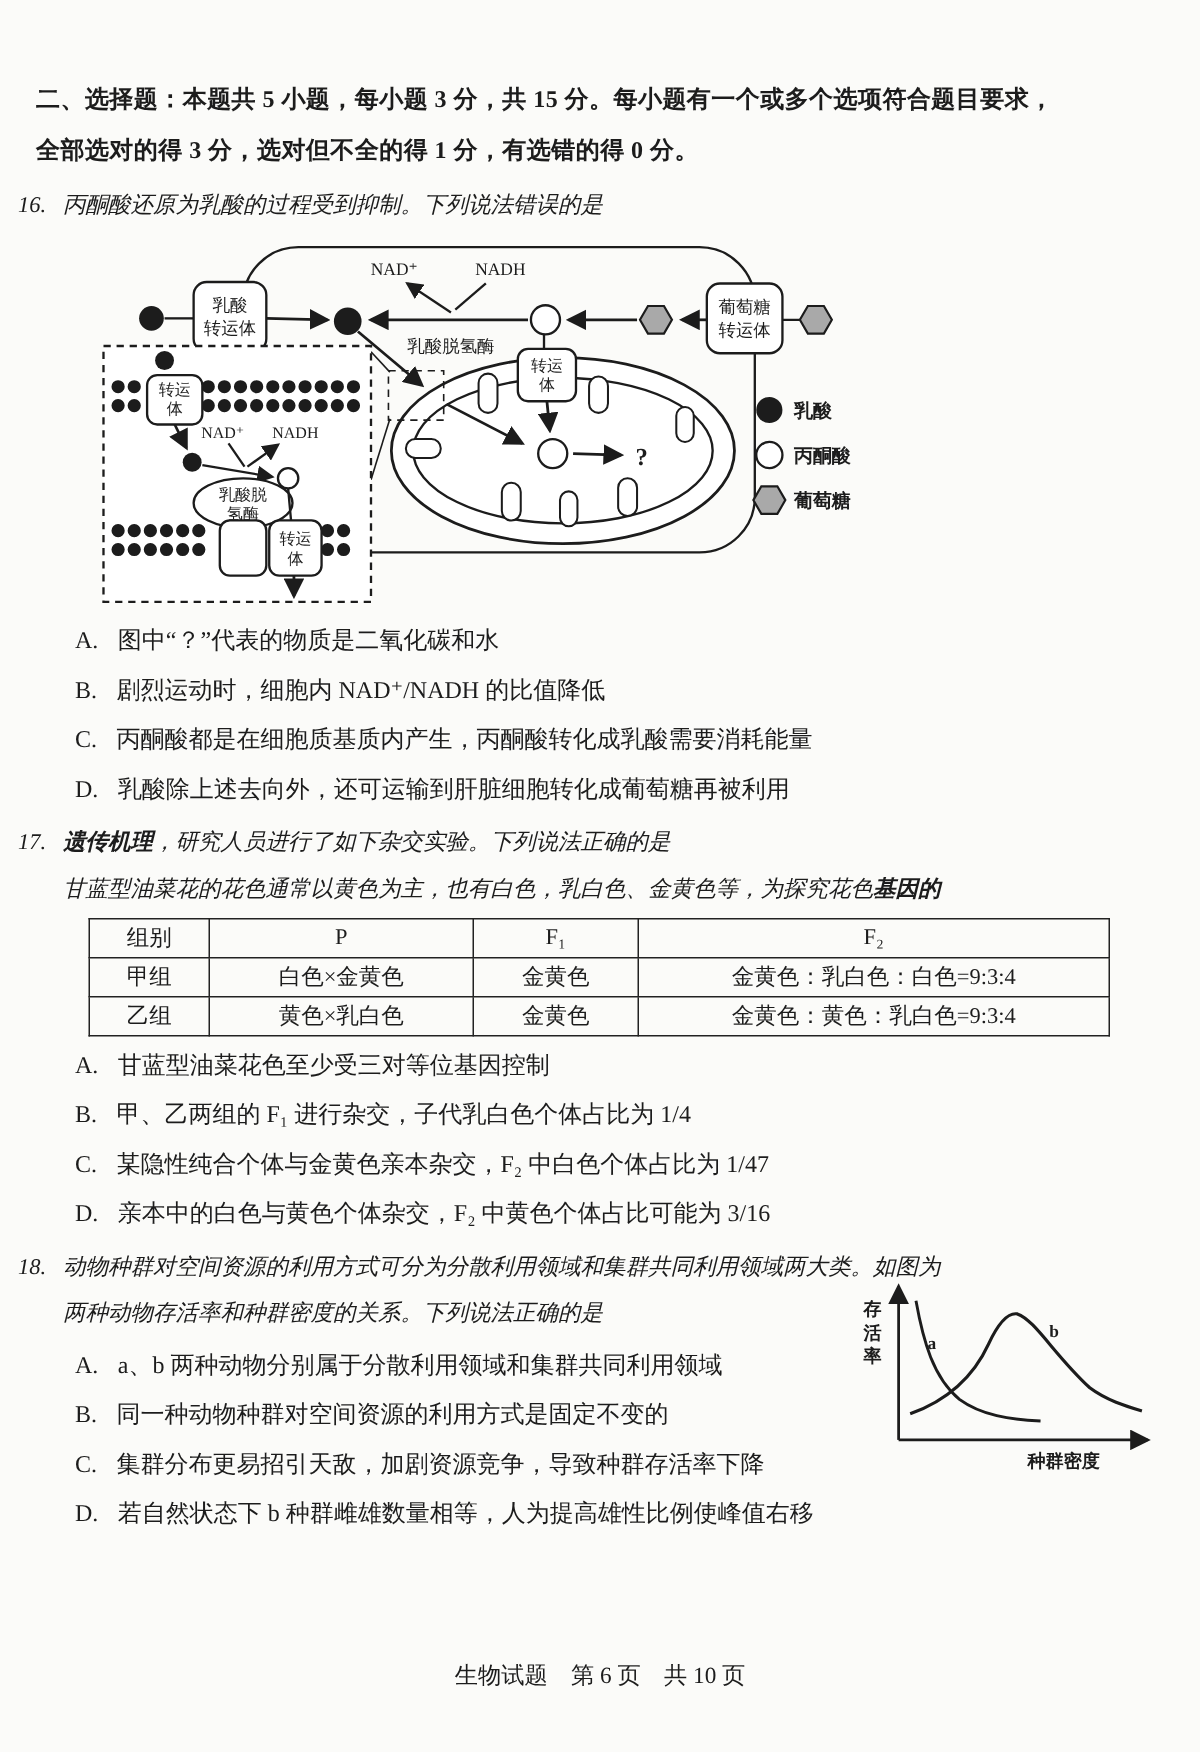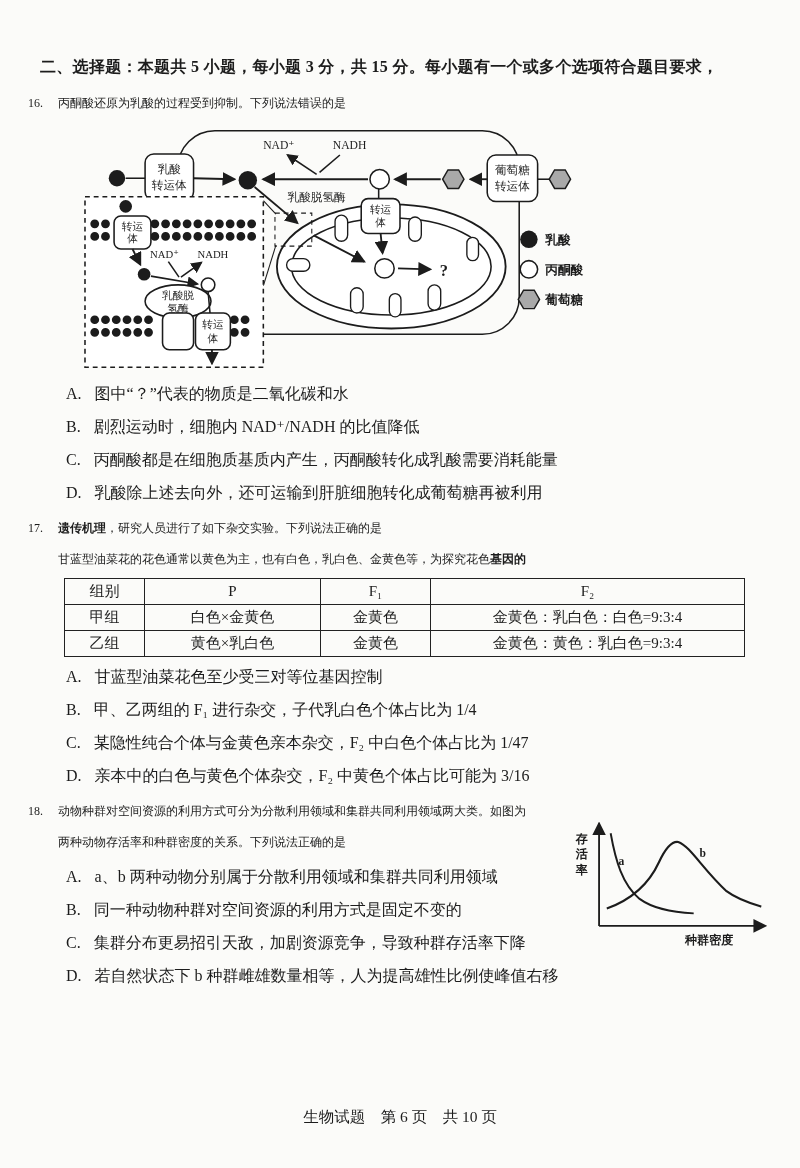--- a/index.html
+++ b/index.html
@@ -3,31 +3,31 @@
 <meta charset="utf-8">
 <style>
   :root{ --ink:#1c1c1c; --paper:#fbfbf9; --hexagon:#a9a9a9; }
   *{box-sizing:border-box;}
   html,body{margin:0;padding:0;}
   body{
     width:800px;height:1168px;background:var(--paper);
     font-family:"Liberation Serif","DejaVu Serif",serif;
     color:var(--ink);position:relative;overflow:hidden;
   }
-  .page{position:relative;width:800px;height:1168px;padding:50px 20px 0 28px;}
+  .page{position:relative;width:800px;height:1168px;padding:50px 20px 0 12px;}
   .section-header{font-weight:bold;font-size:16px;line-height:34px;margin-left:12px;letter-spacing:.3px;}
   .question{margin-top:4px;}
-  .stem{position:relative;padding-left:30px;font-size:12px;line-height:31px;}
+  .stem{position:relative;padding-left:30px;font-size:15px;line-height:31px;font-style:italic;}
   .qnum{position:absolute;left:0;top:0;}
   .stem .bold{font-weight:bold;}
   .options{margin-top:2px;}
   .option{display:flex;gap:13px;margin-left:38px;font-size:16px;line-height:33px;}
   .opt-label{flex:0 0 auto;}
   .fig16{display:block;margin:4px 0 0 52px;}
-  table.cross{border-collapse:collapse;margin:3px 0 3px 36px;font-size:15px;table-layout:fixed;}
+  table.cross{border-collapse:collapse;margin:3px 0 3px 47px;font-size:15px;table-layout:fixed;}
   table.cross th,table.cross td{border:1.6px solid #222;text-align:center;padding:3px 4px;height:22px;font-weight:normal;}
   .q18{position:relative;}
   .q18 .option{max-width:540px;}
   .graph{position:absolute;top:16px;right:0;}
   .footer{position:absolute;left:0;right:0;bottom:40px;text-align:center;font-weight:normal;font-size:15.5px;}
   
   svg text{font-family:"Liberation Serif","DejaVu Serif",serif;fill:var(--ink);}
   .ln{fill:none;stroke:var(--ink);stroke-width:1.6px;}
   .thin{stroke-width:1.1px;}
   .thick{stroke-width:1.9px;}
@@ -41,20 +41,21 @@
   .qm{font-size:17px;font-weight:bold;}
   .axlbl{font-size:12.5px;font-weight:bold;}
 </style>
 </head>
 <body>
 
 <div class="page">
 
   <div class="section-header">
     <div>二、选择题：本题共 5 小题，每小题 3 分，共 15 分。每小题有一个或多个选项符合题目要求，</div>
+    <div>全部选对的得 3 分，选对但不全的得 1 分，有选错的得 0 分。</div>
   </div>
 
   <div class="question">
     <div class="stem">
       <span class="qnum">16.</span>
       <div>丙酮酸还原为乳酸的过程受到抑制。下列说法错误的是</div>
     </div>
 
     <svg class="fig16" viewBox="0 0 560 260" width="545" height="252">
       <defs>

